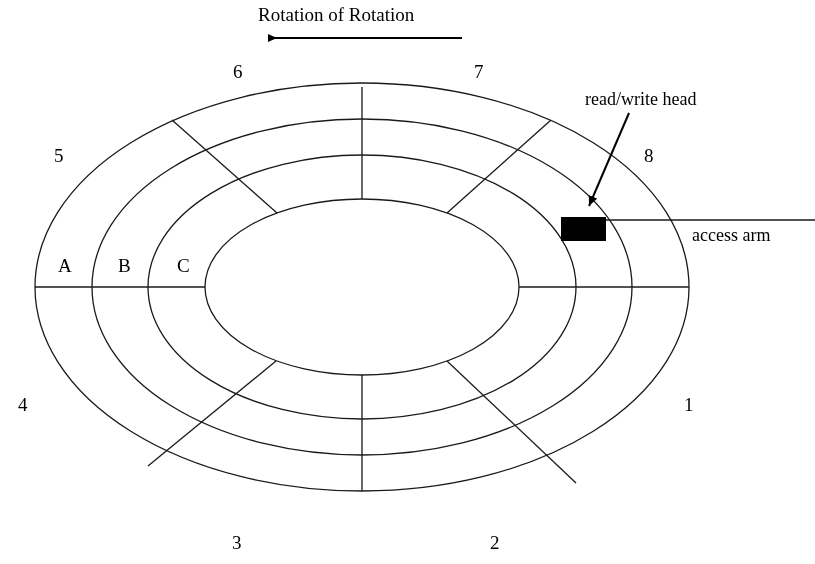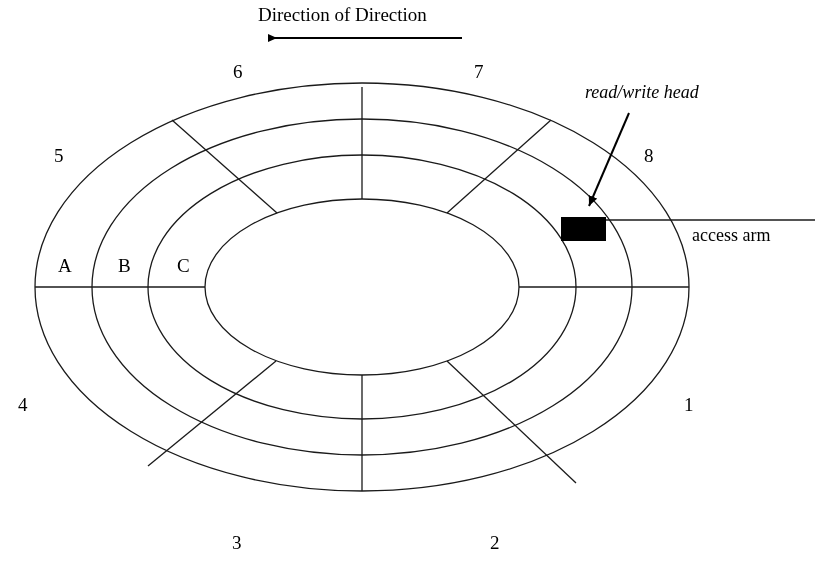--- a/index.html
+++ b/index.html
@@ -96,23 +96,23 @@
       <line x1="604" y1="220" x2="815" y2="220" stroke="#1a1a1a" stroke-width="1.4"></line>
     </g>
 
     <rect x="561" y="217" width="45" height="24" fill="#000000"></rect>
 
     <g>
       <line x1="629" y1="113" x2="589" y2="206" stroke="#000000" stroke-width="2" marker-end="url(#arrowhead-point)"></line>
     </g>
   </svg>
 
-  <div class="lbl lbl-title" style="left:258px; top:5px;">Direction of Direction</div>
+  <div class="lbl lbl-title" style="left:258px; top:5px;">Rotation of Rotation</div>
 
-  <div class="lbl lbl-callout" style="left:585px; top:83px;font-style:italic;">read/write head</div>
+  <div class="lbl lbl-callout" style="left:585px; top:90px;">read/write head</div>
   <div class="lbl lbl-callout" style="left:692px; top:226px;text-align:center;">access arm</div>
 
   <div class="lbl lbl-sector" style="left:684px; top:395px;">1</div>
   <div class="lbl lbl-sector" style="left:490px; top:533px;">2</div>
   <div class="lbl lbl-sector" style="left:232px; top:533px;">3</div>
   <div class="lbl lbl-sector" style="left:18px; top:395px;">4</div>
   <div class="lbl lbl-sector" style="left:54px; top:146px;">5</div>
   <div class="lbl lbl-sector" style="left:233px; top:62px;">6</div>
   <div class="lbl lbl-sector" style="left:474px; top:62px;">7</div>
   <div class="lbl lbl-sector" style="left:644px; top:146px;">8</div>

